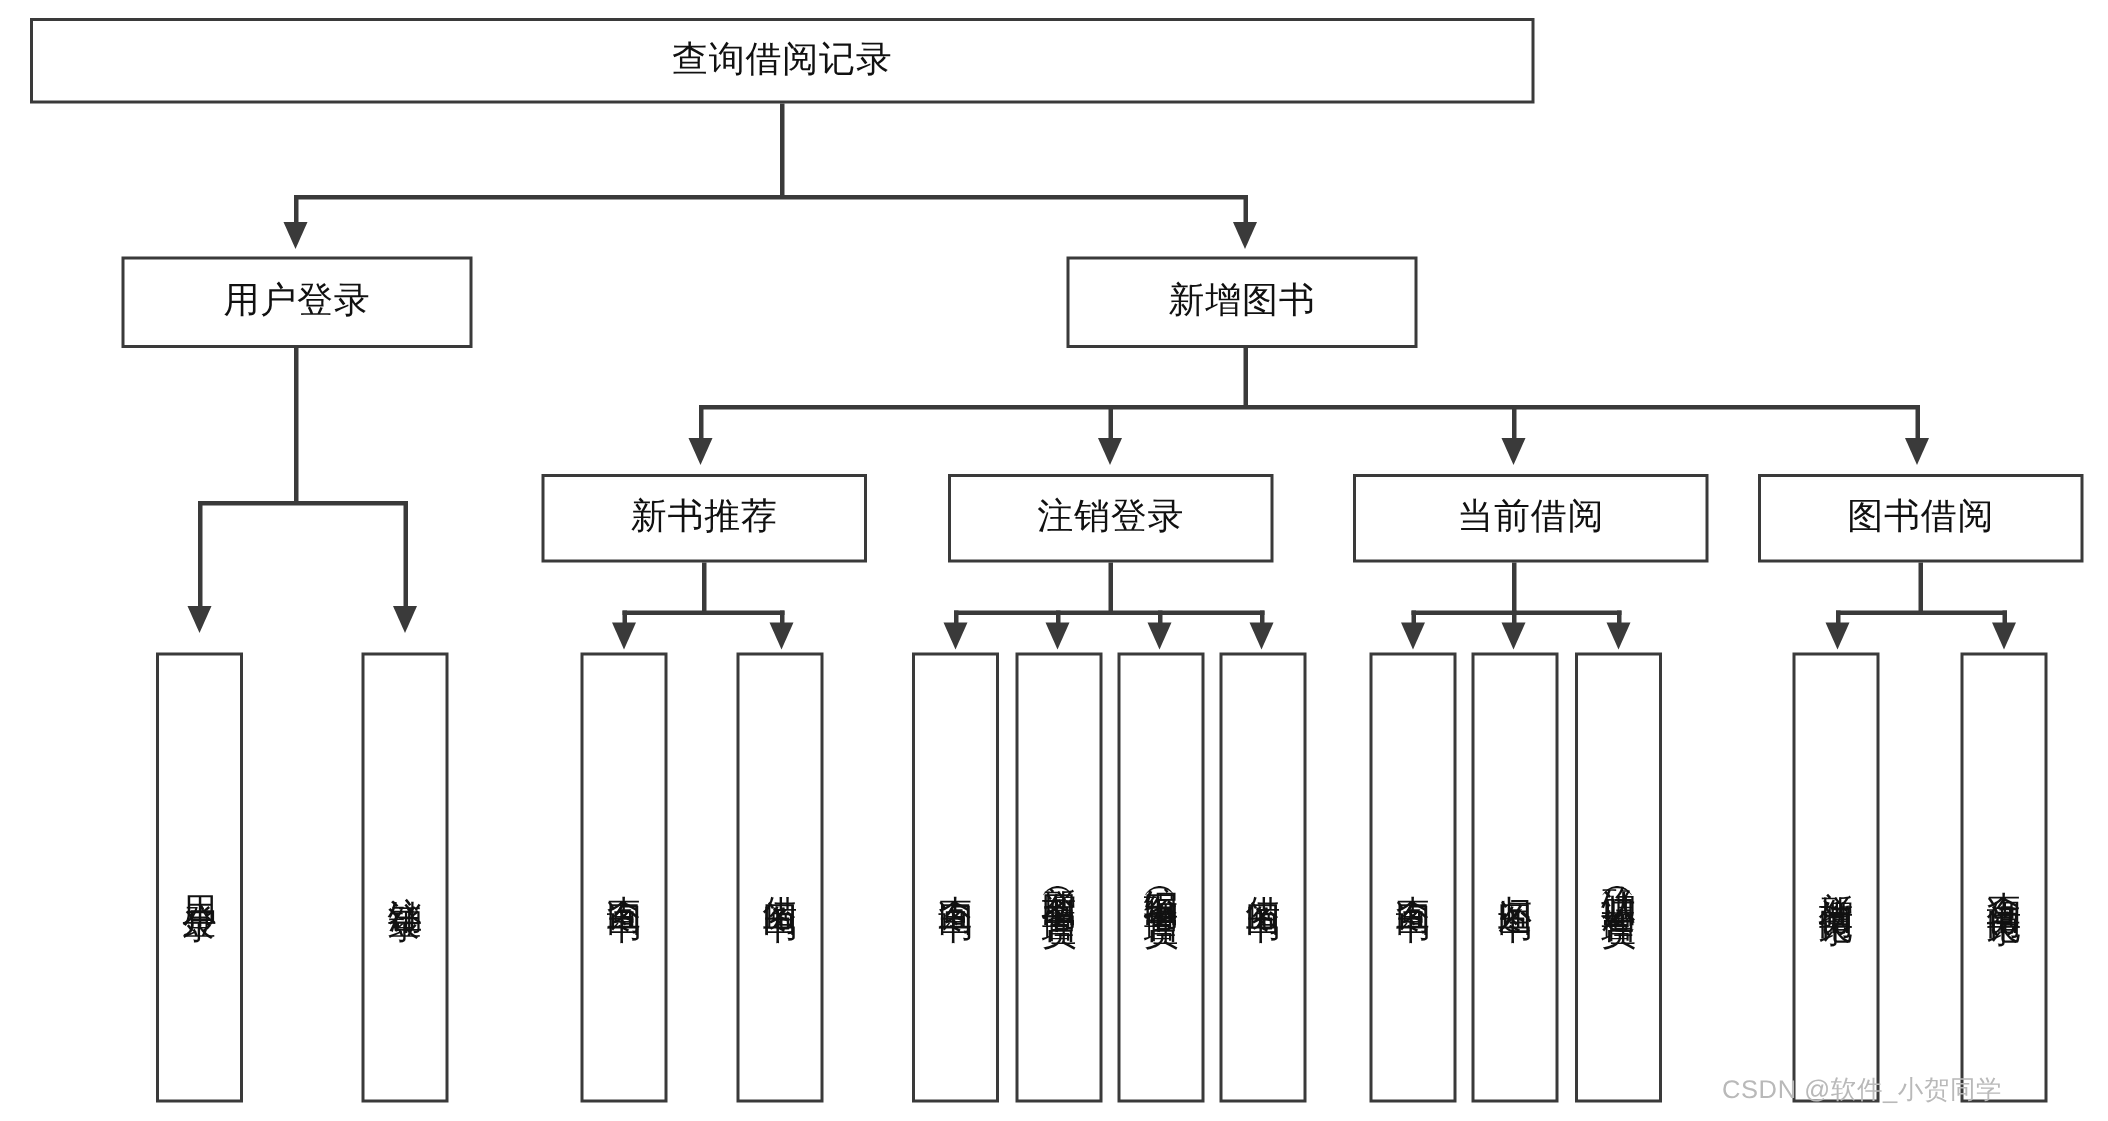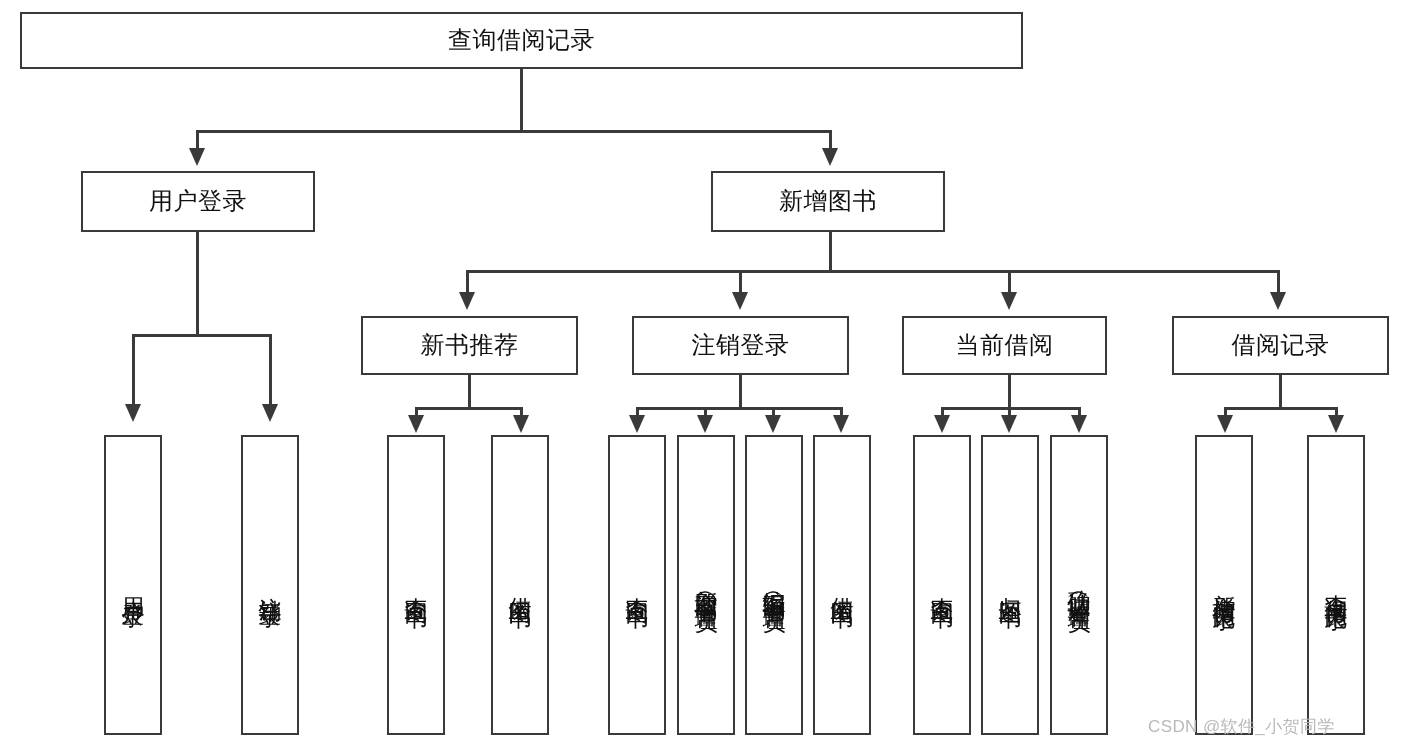--- a/index.html
+++ b/index.html
@@ -111,25 +111,25 @@
 
   <div class="edge v" style="left:1277px; top:270px; height:24px;"></div>
   <div class="arrow" style="left:1270px; top:292px;"></div>
 
   <div class="node h" style="left:361px; top:316px; width:217px; height:59px;">
     <span class="label">新书推荐</span>
   </div>
   <div class="node h" style="left:632px; top:316px; width:217px; height:59px;">
     <span class="label">注销登录</span>
   </div>
-  <div class="node h" style="left:902px; top:316px; width:205px; height:59px;">
+  <div class="node h" style="left:902px; top:316px; width:237px; height:59px;">
     <span class="label">当前借阅</span>
   </div>
   <div class="node h" style="left:1172px; top:316px; width:217px; height:59px;">
-    <span class="label">借阅记录</span>
+    <span class="label">图书借阅</span>
   </div>
 
   <div class="edge v" style="left:468px; top:375px; height:34px;"></div>
   <div class="edge h" style="left:415px; top:407px; width:108px;"></div>
   <div class="edge v" style="left:415px; top:407px; height:10px;"></div>
   <div class="arrow" style="left:408px; top:415px;"></div>
   <div class="edge v" style="left:520px; top:407px; height:10px;"></div>
   <div class="arrow" style="left:513px; top:415px;"></div>
 
   <div class="edge v" style="left:739px; top:375px; height:34px;"></div>

